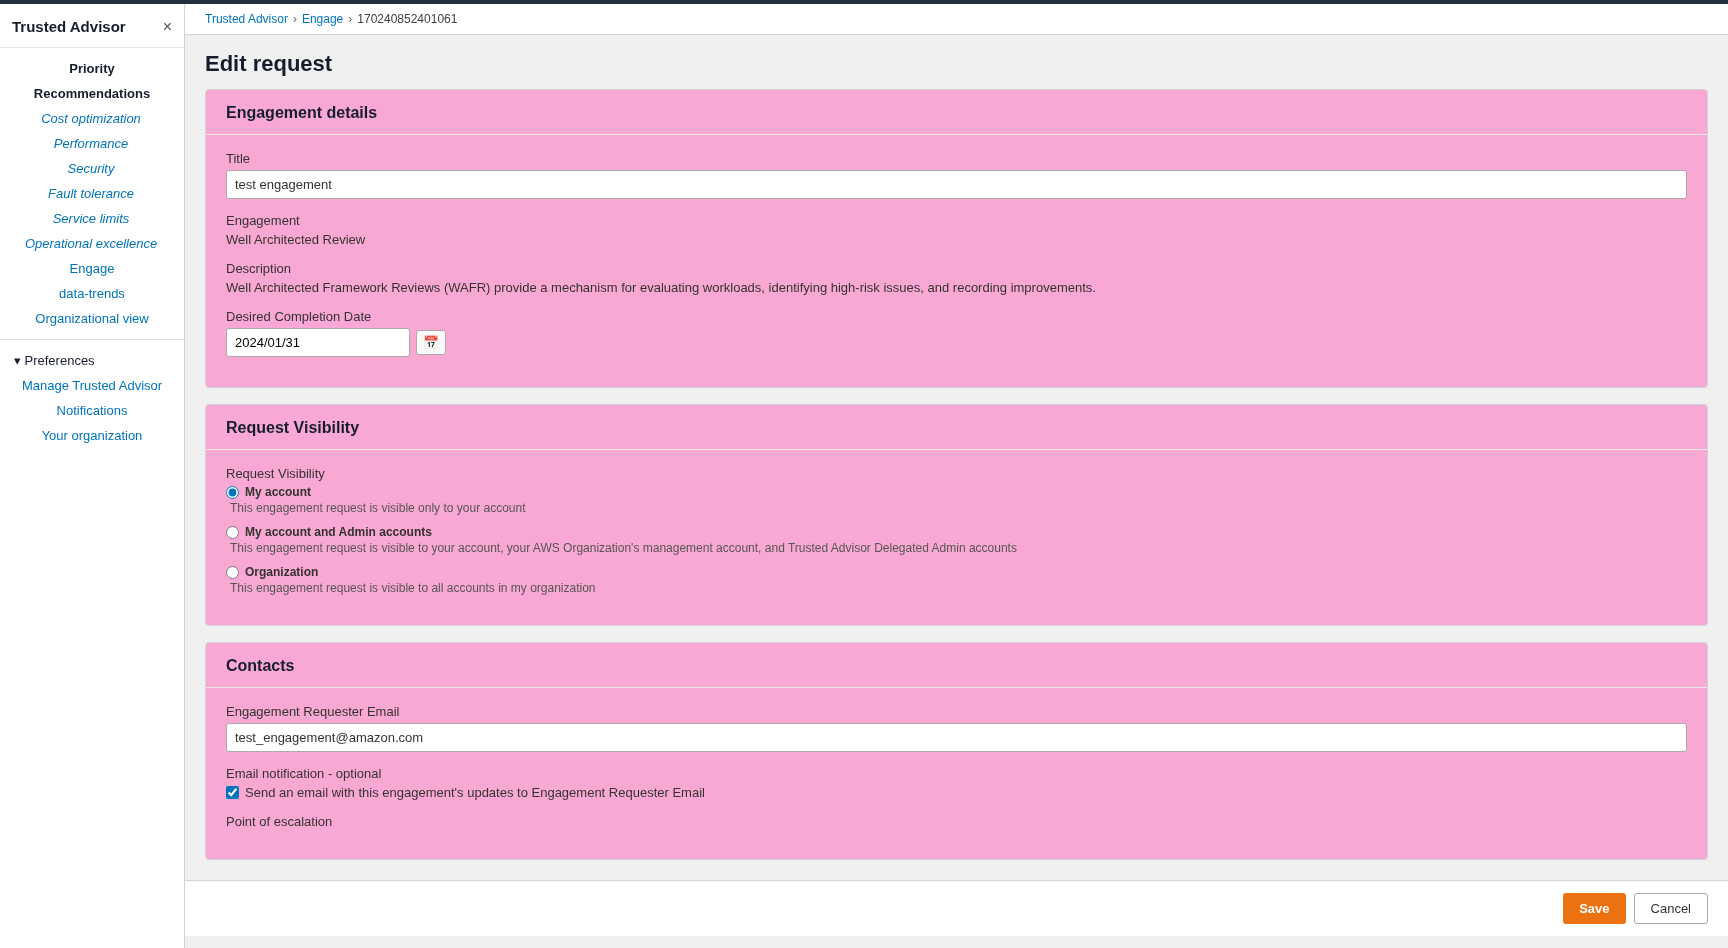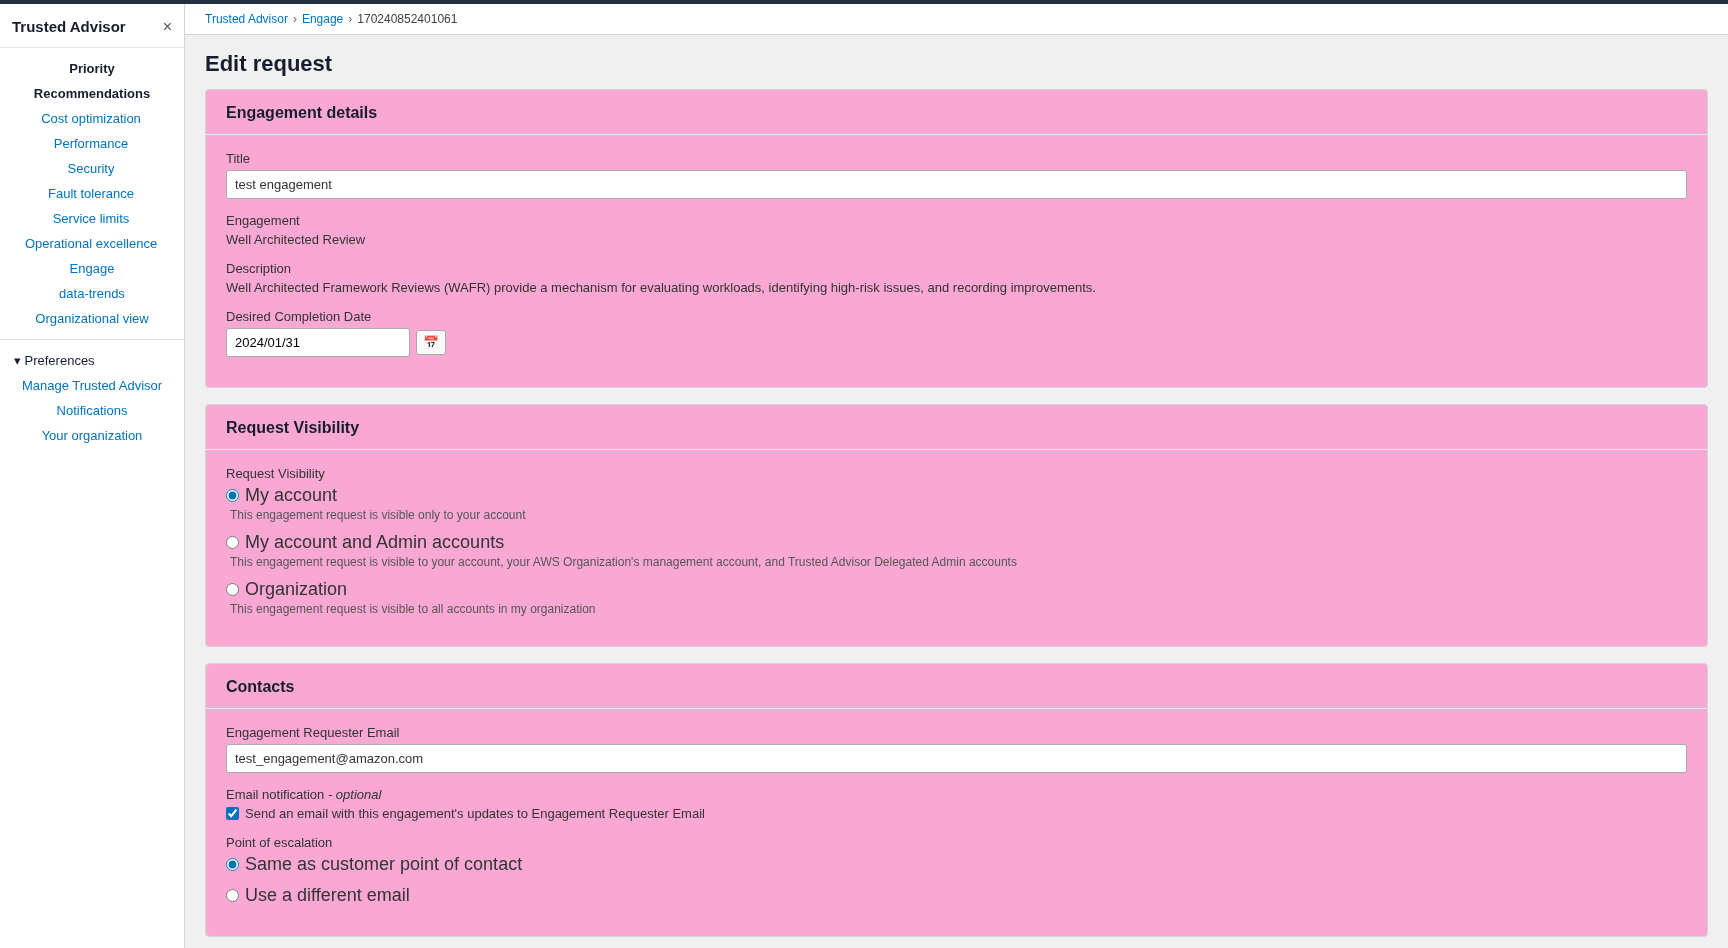--- a/index.html
+++ b/index.html
@@ -61,21 +61,21 @@
     .nav-item {
       padding: 5px 14px;
       color: #0073bb;
       cursor: pointer;
       font-size: 13px;
       display: block;
     }
 
     .nav-item.plain { color: #161e2d; font-weight: 600; }
 
-    .nav-item.sub { padding-left: 12px; }
+    .nav-item.sub { padding-left: 12px; font-style: italic; }
 
     .nav-divider {
       border: none;
       border-top: 1px solid #e0e0e0;
       margin: 8px 0;
     }
 
     .nav-section-header {
       padding: 5px 14px;
       color: #161e2d;
@@ -220,22 +220,22 @@
       display: flex;
       align-items: center;
       gap: 6px;
     }
 
     .radio-label-row input[type="radio"] {
       accent-color: #0073bb;
     }
 
     .radio-label {
-      font-size: 18px;
-      font-weight: 400;
+      font-size: 12px;
+      font-weight: 700;
       color: #333;
     }
 
     .radio-desc {
       font-size: 12px;
       color: #555;
       margin-left: 4px;
       margin-top: 2px;
     }
 
@@ -281,21 +281,21 @@
     .btn-secondary {
       background: #fff;
       color: #333;
       border: 1px solid #aaa;
       padding: 7px 16px;
       border-radius: 3px;
       font-size: 13px;
       cursor: pointer;
     }
 
-    .italic { font-style: italic; }
+    .italic { }
   </style>
 </head>
 <body>
 
 <div id="top-bar"></div>
 
 <div class="app-layout">
 
   <nav class="sidebar">
     <div class="sidebar-header">
@@ -424,37 +424,20 @@
               <span class="italic">- optional</span>
             </div>
             <div class="checkbox-row">
               <input type="checkbox" id="email-notification" checked="" style="">
               <label class="checkbox-label" for="email-notification">Send an email with this engagement's updates to Engagement Requester Email</label>
             </div>
           </div>
 
           <div class="form-group">
             <label class="form-label">Point of escalation</label>
-            <div class="radio-group">
-
-              <div class="radio-item">
-                <div class="radio-label-row">
-                  <input type="radio" name="escalation" id="same-as-customer" checked="" style="">
-                  <label class="radio-label" for="same-as-customer">Same as customer point of contact</label>
-                </div>
-              </div>
-
-              <div class="radio-item">
-                <div class="radio-label-row">
-                  <input type="radio" name="escalation" id="different-email" style="">
-                  <label class="radio-label" for="different-email">Use a different email</label>
-                </div>
-              </div>
-
-            </div>
           </div>
 
         </div>
       </div>
 
     </div>
 
     <div class="page-footer">
       <button class="btn-primary">Save</button>
       <button class="btn-secondary">Cancel</button>

